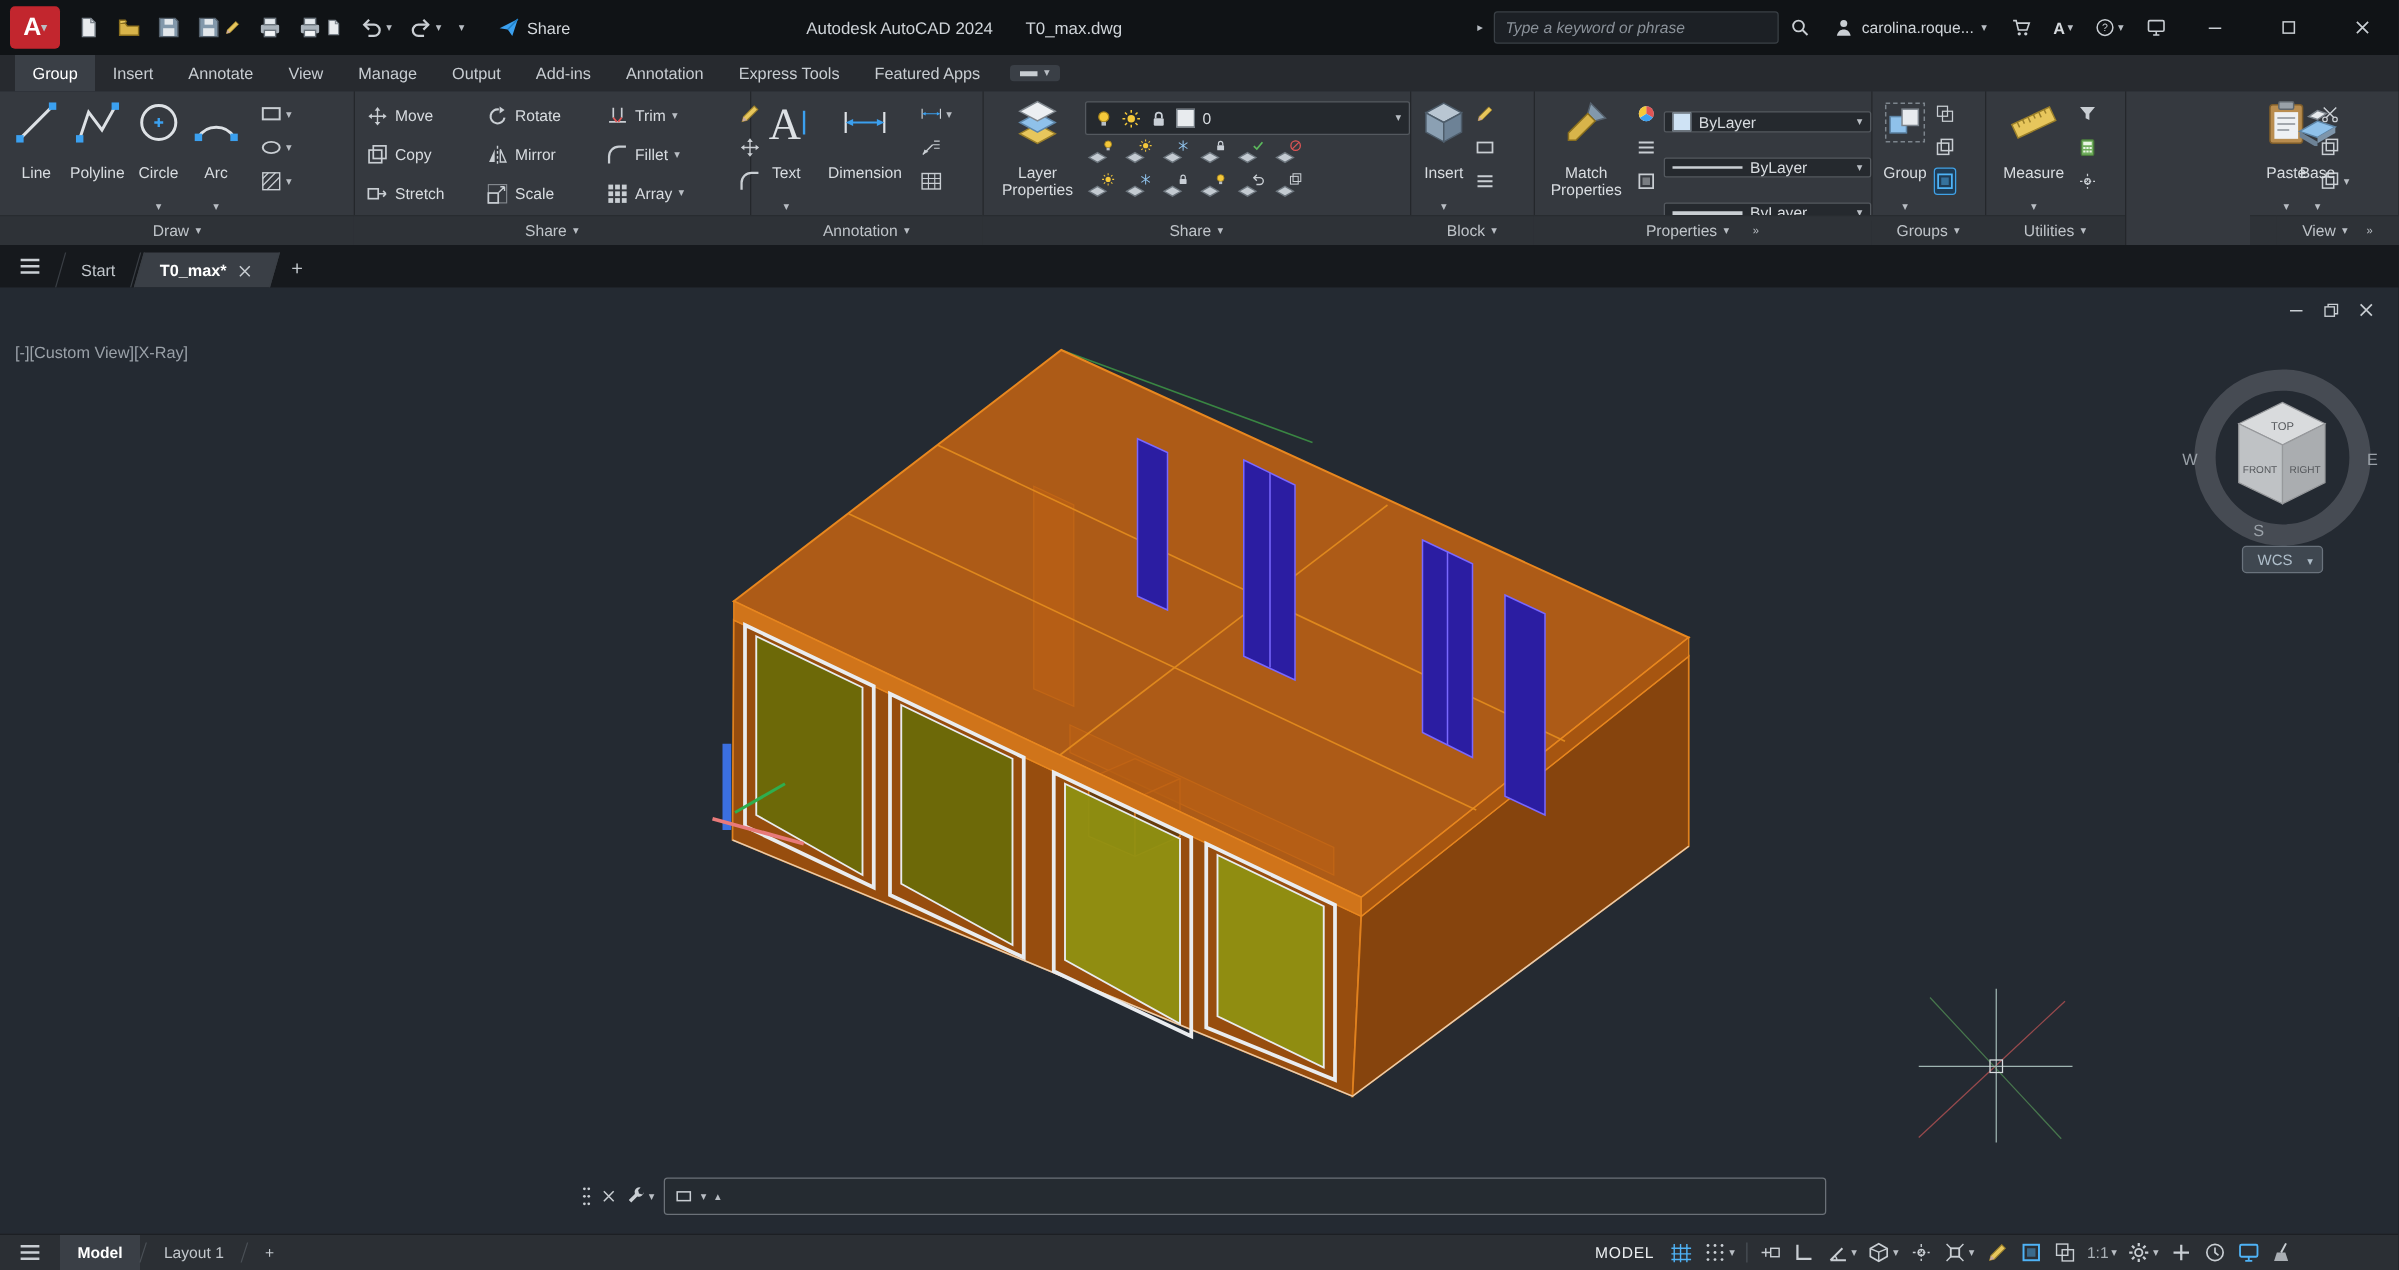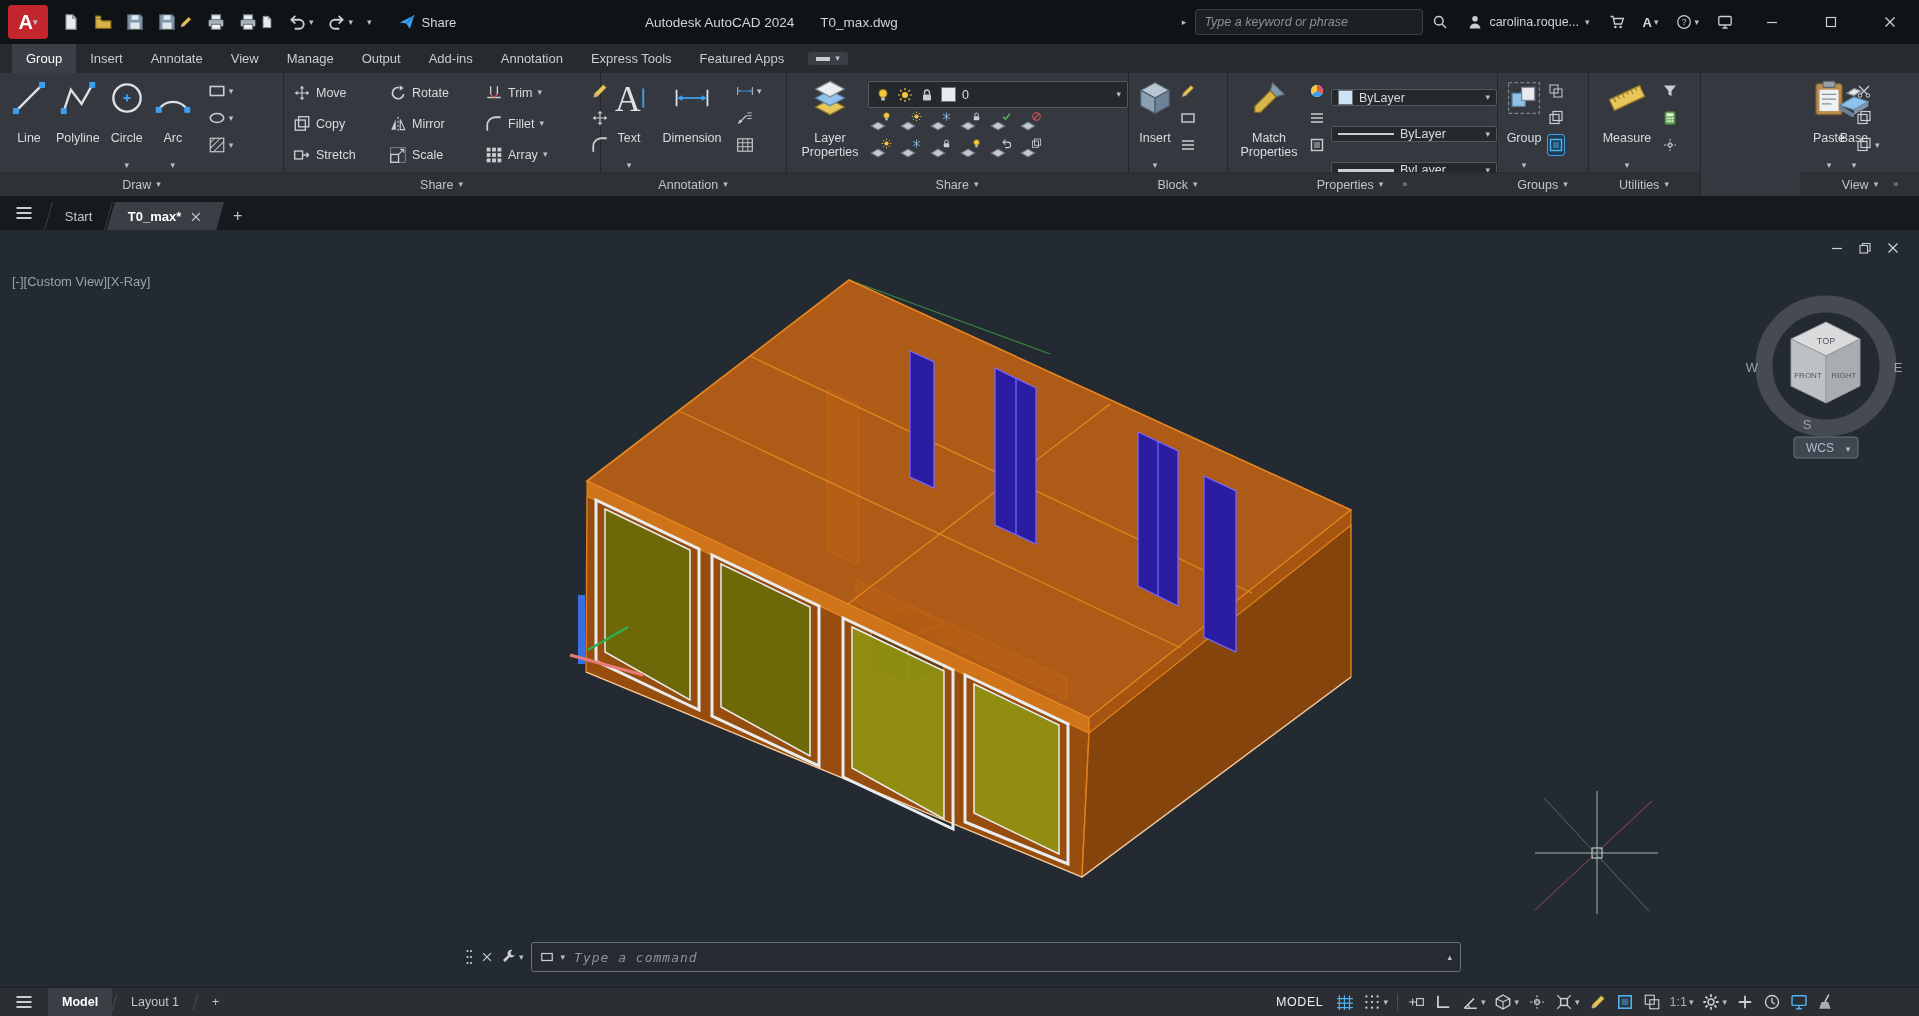--- a/index.html
+++ b/index.html
@@ -1215,21 +1215,20 @@
     <svg class="ic ic16">
         <use href="#s-wrench"></use>
       </svg>
     <span class="caret">▾</span>
   </span>
   <div class="cmdinput">
     <svg class="ic ic14">
         <use href="#s-rect"></use>
       </svg>
     <span class="caret">▾</span>
-    <input placeholder="Type a command" style="">
     <span class="caret">▴</span>
   </div>
 </div>
 
 <div class="statusbar">
   <div class="sb-left">
     <span style="margin:0 14px">
         <svg class="ic ic20">
           <use href="#s-burger"></use>
         </svg>

